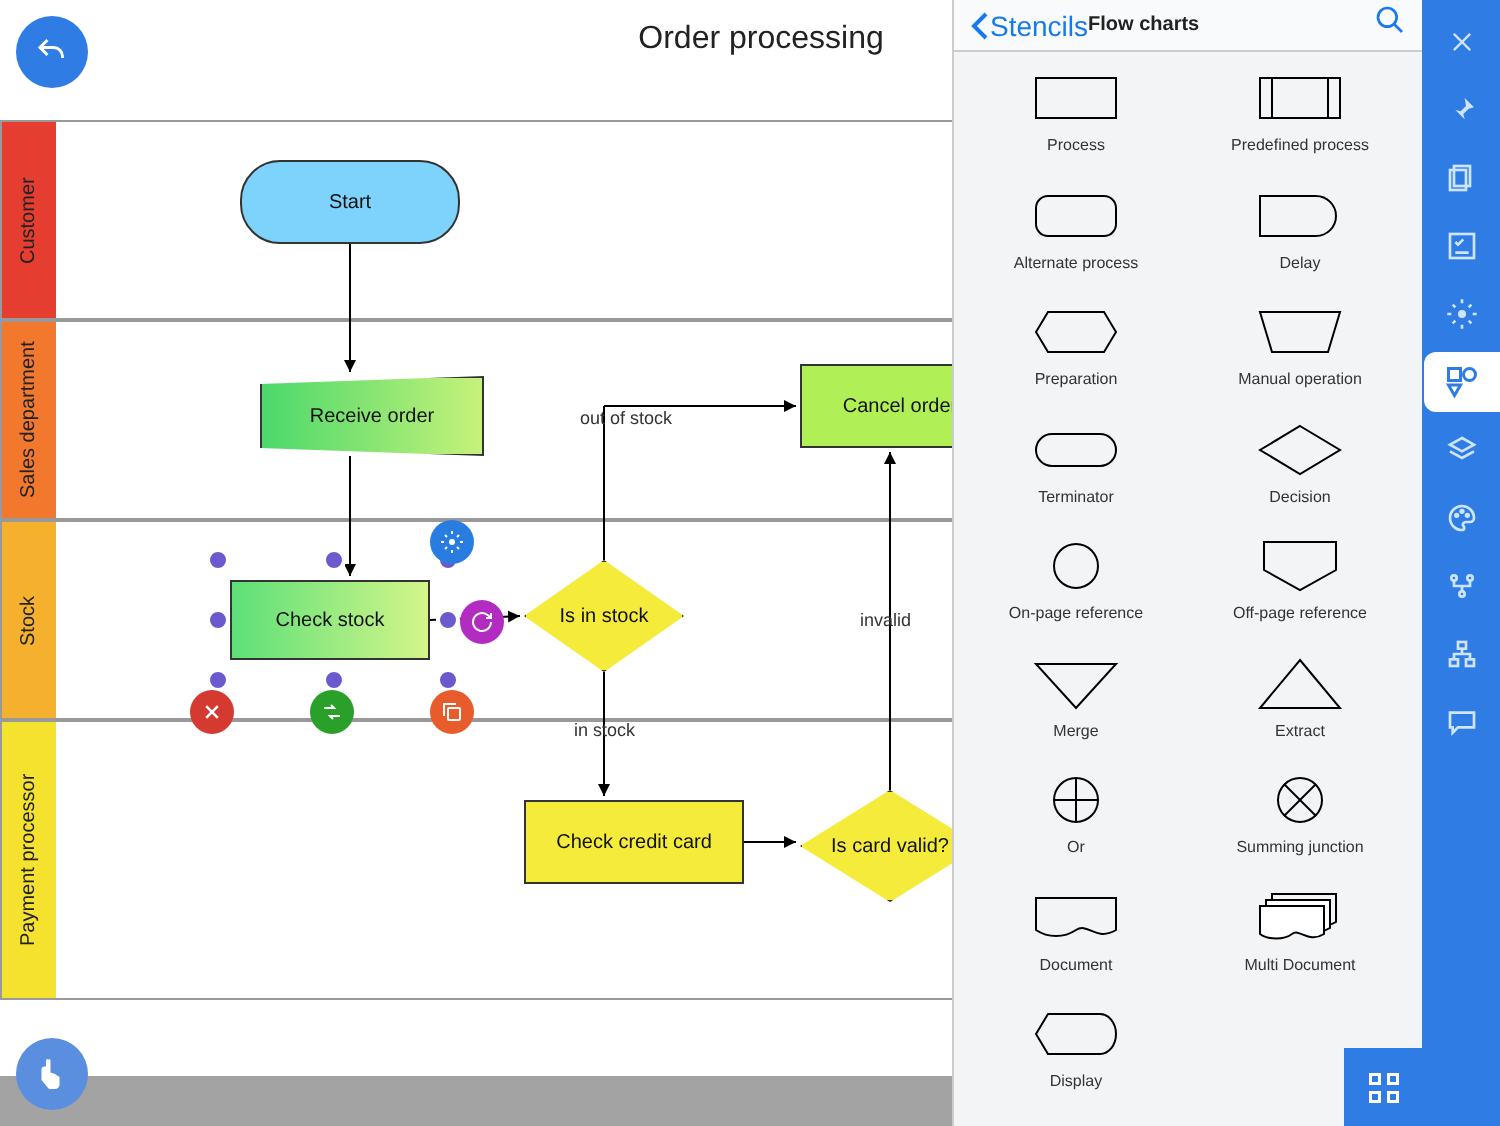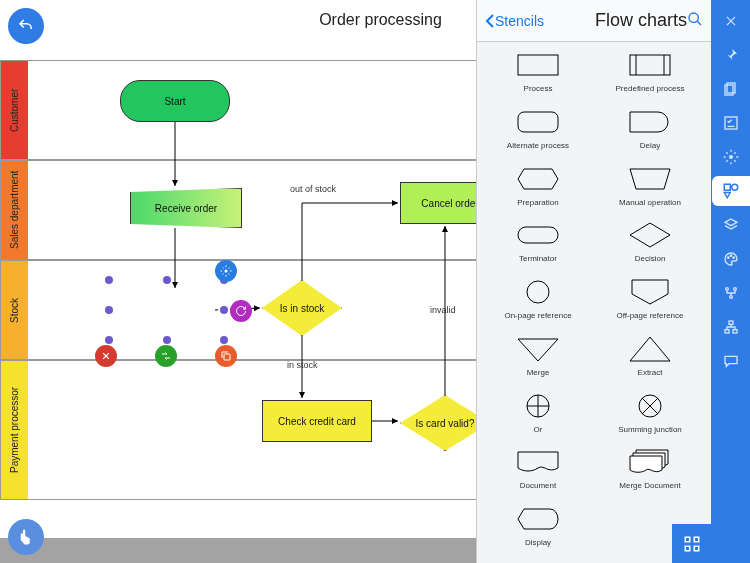--- a/index.html
+++ b/index.html
@@ -10,21 +10,21 @@
 .title{position:absolute;left:50px;top:0;right:0;height:40px;line-height:40px;font-size:16px;text-align:center;color:#222}
 .swimlanes{position:absolute;left:0;top:60px;width:100%;height:460px}
 .lane{position:relative;border-top:1px solid #999;border-bottom:1px solid #999;height:100px}
 .lane-header{position:absolute;left:0;top:0;width:28px;height:100%;font-size:10px;display:flex;align-items:center;justify-content:center;writing-mode:vertical-rl;transform:rotate(180deg);border-right:1px solid #999;color:#222}
 .lane.customer .lane-header{background:#e53d2f}
 .lane.sales .lane-header{background:#f2782e}
 .lane.stock .lane-header{background:#f5b02e}
 .lane.payment{height:140px}
 .lane.payment .lane-header{background:#f4e22e}
 .node{position:absolute;font-size:10px;display:flex;align-items:center;justify-content:center;text-align:center;color:#111}
-.start{left:120px;top:80px;width:110px;height:42px;background:#22c55e;border:1px solid #333;border-radius:20px}
+.start{left:120px;top:80px;width:110px;height:42px;background:#7dd3fc;border:1px solid #333;border-radius:20px}
 .receive{left:130px;top:188px;width:112px;height:40px;background:linear-gradient(90deg,#4bd86b,#c6f27a);border:1px solid #333;clip-path:polygon(0 10%,100% 0,100% 100%,0 90%)}
 .check-stock{left:115px;top:290px;width:100px;height:40px;background:linear-gradient(90deg,#5de078,#d4f58a);border:1px solid #333}
 .is-stock{left:262px;top:280px;width:80px;height:56px;background:#f4eb3a;border:1px solid #333;clip-path:polygon(50% 0,100% 50%,50% 100%,0 50%)}
 .cancel{left:400px;top:182px;width:100px;height:42px;background:#b1ef56;border:1px solid #333}
 .check-credit{left:262px;top:400px;width:110px;height:42px;background:#f4eb3a;border:1px solid #333}
 .is-card{left:400px;top:395px;width:90px;height:56px;background:#f4eb3a;border:1px solid #333;clip-path:polygon(50% 0,100% 50%,50% 100%,0 50%)}
 .label{position:absolute;font-size:9px;color:#333;background:transparent}
 svg.arrows{position:absolute;left:0;top:0;width:100%;height:100%;pointer-events:none}
 .sel-handles{position:absolute;left:109px;top:280px;width:115px;height:60px;pointer-events:none}
 .sel-handles .h{position:absolute;width:12px;height:12px;border-radius:50%;background:#6a5acd;border:2px solid #fff}
@@ -36,23 +36,23 @@
 .rotate{left:230px;top:300px;background:#b22cc2}
 .delete{left:95px;top:345px;background:#d43a2f}
 .move{left:155px;top:345px;background:#2aa02a}
 .copy{left:215px;top:345px;background:#e85b2a}
 .bottom-bar{position:absolute;left:0;bottom:0;right:39px;height:25px;background:#a3a3a3}
 .grid-btn{position:absolute;right:39px;bottom:0;width:39px;height:39px;background:#2f7de4;display:flex;align-items:center;justify-content:center}
 .toolbar{position:absolute;right:0;top:0;width:39px;height:100%;background:#2f7de4;display:flex;flex-direction:column;align-items:center;gap:4px;padding-top:6px}
 .toolbar .tb{width:30px;height:30px;display:flex;align-items:center;justify-content:center;color:#cfe5ff;border-radius:4px}
 .toolbar .tb.active{background:#fff;color:#2f7de4;border-radius:6px 0 0 6px;width:38px;margin-left:0}
 .stencil-panel{position:absolute;right:39px;top:0;width:235px;height:100%;background:#f2f4f6;border-left:1px solid #ccc;display:flex;flex-direction:column}
-.sp-header{height:42px;display:flex;align-items:center;padding:0 8px;border-bottom:1px solid #ccc;background:#f9fafb}
+.sp-header{height:26px;display:flex;align-items:center;padding:0 8px;border-bottom:1px solid #ccc;background:#f9fafb}
 .sp-back{color:#1679ee;font-size:14px;display:flex;align-items:center;cursor:pointer}
-.sp-title{flex:1;text-align:right;font-size:18px;font-weight:400;color:#222}
+.sp-title{flex:1;text-align:left;font-size:10px;font-weight:700;color:#222}
 .sp-search{color:#1679ee;font-size:16px}
 .sp-grid{flex:1;overflow:auto;display:grid;grid-template-columns:repeat(2,1fr);gap:6px 2px;padding:8px 6px}
 .sp-item{display:flex;flex-direction:column;align-items:center;font-size:8px;color:#333;gap:4px}
 .sp-shape{width:48px;height:30px;display:flex;align-items:center;justify-content:center}
 .sp-shape svg{width:44px;height:28px}
 </style>
 </head>
 <body>
 
 <div class="canvas">
@@ -97,26 +97,27 @@
     <line x1="302" y1="203" x2="398" y2="203" stroke="#000" marker-end="url(#ah)"></line>
     <line x1="302" y1="336" x2="302" y2="398" stroke="#000" marker-end="url(#ah)"></line>
     <line x1="372" y1="421" x2="398" y2="421" stroke="#000" marker-end="url(#ah)"></line>
     <line x1="445" y1="395" x2="445" y2="226" stroke="#000" marker-end="url(#ah)"></line>
     <line x1="490" y1="421" x2="520" y2="421" stroke="#000" marker-end="url(#ah)"></line>
     <line x1="500" y1="203" x2="520" y2="203" stroke="#000" marker-end="url(#ah)"></line>
   </svg>
 
   <div class="node start">Start</div>
   <div class="node receive">Receive order</div>
+  <div class="node check-stock">Check stock</div>
   <div class="node is-stock">Is in stock</div>
   <div class="node cancel">Cancel order</div>
   <div class="node check-credit">Check credit card</div>
   <div class="node is-card">Is card valid?</div>
 
-  <div class="label" style="left:290px;top:184px">out of stock</div>
+  <div class="label" style="left:290px;top:204px">out of stock</div>
   <div class="label" style="left:287px;top:360px">in stock</div>
   <div class="label" style="left:430px;top:305px">invalid</div>
 
   <div class="sel-handles">
     <div class="h tl"></div>
       <div class="h tm"></div>
       <div class="h tr"></div>
     <div class="h ml"></div>
       <div class="h mr"></div>
     <div class="h bl"></div>
@@ -300,21 +301,21 @@
         <span>Document</span>
       </div>
     <div class="sp-item">
         <div class="sp-shape">
           <svg viewBox="0 0 44 28">
             <path d="M8 2h32v14c-8 5-12-3-16 0s-12 3-16 0z" fill="none" stroke="#000"></path>
             <path d="M5 5h32v14c-8 5-12-3-16 0s-12 3-16 0z" fill="#fff" stroke="#000"></path>
             <path d="M2 8h32v14c-8 5-12-3-16 0s-12 3-16 0z" fill="#fff" stroke="#000"></path>
           </svg>
         </div>
-        <span>Merge Document</span>
+        <span>Multi Document</span>
       </div>
     <div class="sp-item">
         <div class="sp-shape">
           <svg viewBox="0 0 44 28">
             <path d="M8 4h26a8 10 0 010 20H8L2 14z" fill="none" stroke="#000"></path>
           </svg>
         </div>
         <span>Display</span>
       </div>
   </div>

